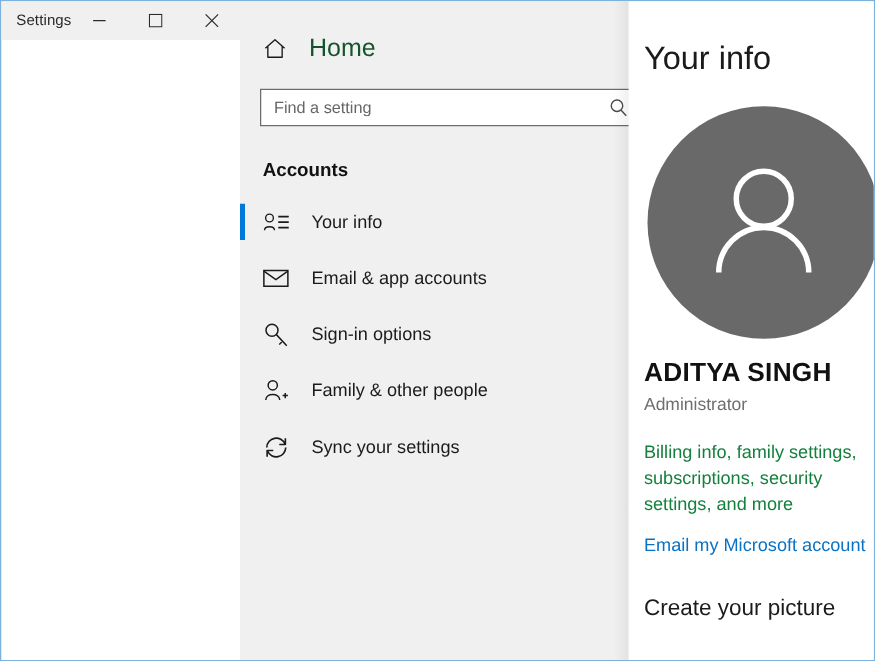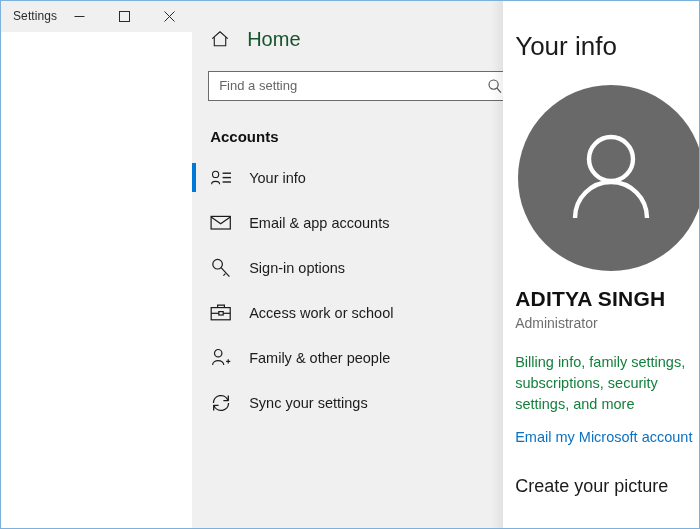--- a/index.html
+++ b/index.html
@@ -321,31 +321,20 @@
           <span class="nav-icon">
             <svg width="22" height="22" viewBox="0 0 22 22">
               <circle cx="7.6" cy="7.2" r="4.8" fill="none" stroke="#1b1b1b" stroke-width="1.2"></circle>
               <line x1="11.1" y1="10.7" x2="19.4" y2="19.6" stroke="#1b1b1b" stroke-width="1.2"></line>
               <line x1="15.4" y1="16.6" x2="13.4" y2="18.6" stroke="#1b1b1b" stroke-width="1.2"></line>
             </svg>
           </span>
           <span class="nav-label">Sign-in options</span>
         </div>
 
-        <div class="nav-item">
-          <span class="nav-icon">
-            <svg width="22" height="19" viewBox="0 0 22 19">
-              <rect x="1.2" y="4.6" width="19" height="12.2" fill="none" stroke="#1b1b1b" stroke-width="1.2"></rect>
-              <path d="M7.6 4.6 L7.6 2.2 L14.4 2.2 L14.4 4.6" fill="none" stroke="#1b1b1b" stroke-width="1.2"></path>
-              <line x1="1.2" y1="10.3" x2="20.2" y2="10.3" stroke="#1b1b1b" stroke-width="1.2"></line>
-              <rect x="8.8" y="8.6" width="4.4" height="3.4" fill="#f0f0f0" stroke="#1b1b1b" stroke-width="1.2"></rect>
-            </svg>
-          </span>
-          <span class="nav-label">Access work or school</span>
-        </div>
 
         <div class="nav-item">
           <span class="nav-icon">
             <svg width="22" height="21" viewBox="0 0 22 21">
               <circle cx="8.2" cy="6.2" r="3.7" fill="none" stroke="#1b1b1b" stroke-width="1.2"></circle>
               <path d="M2.6 18 C2.6 12.2 13.8 12.2 13.8 18" fill="none" stroke="#1b1b1b" stroke-width="1.2"></path>
               <line x1="16.1" y1="14.4" x2="20.3" y2="14.4" stroke="#1b1b1b" stroke-width="1.2"></line>
               <line x1="18.2" y1="12.3" x2="18.2" y2="16.5" stroke="#1b1b1b" stroke-width="1.2"></line>
             </svg>
           </span>

